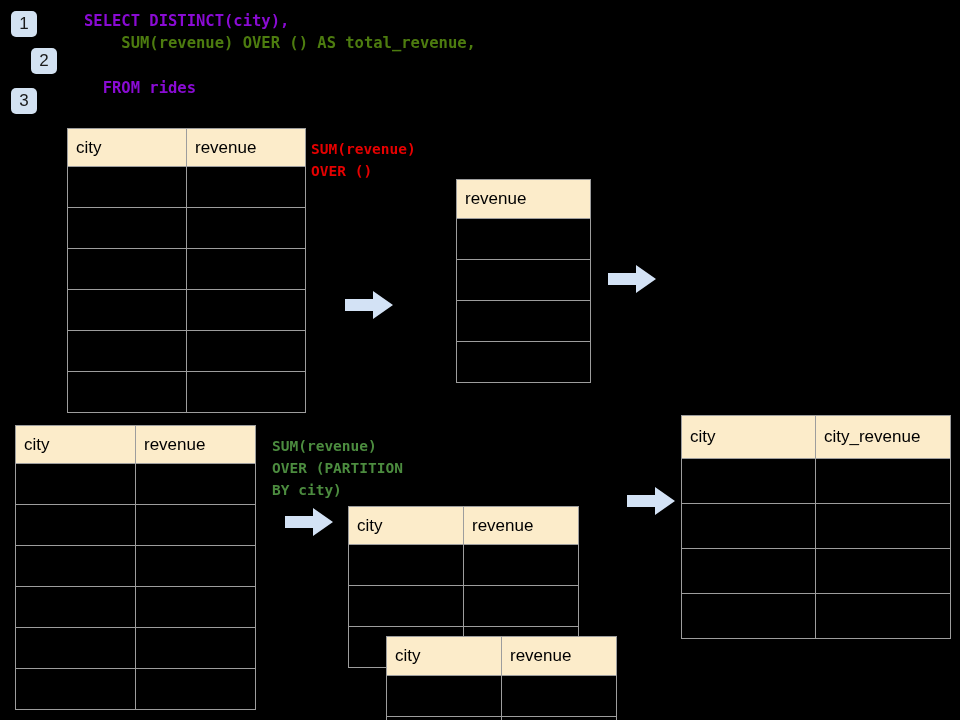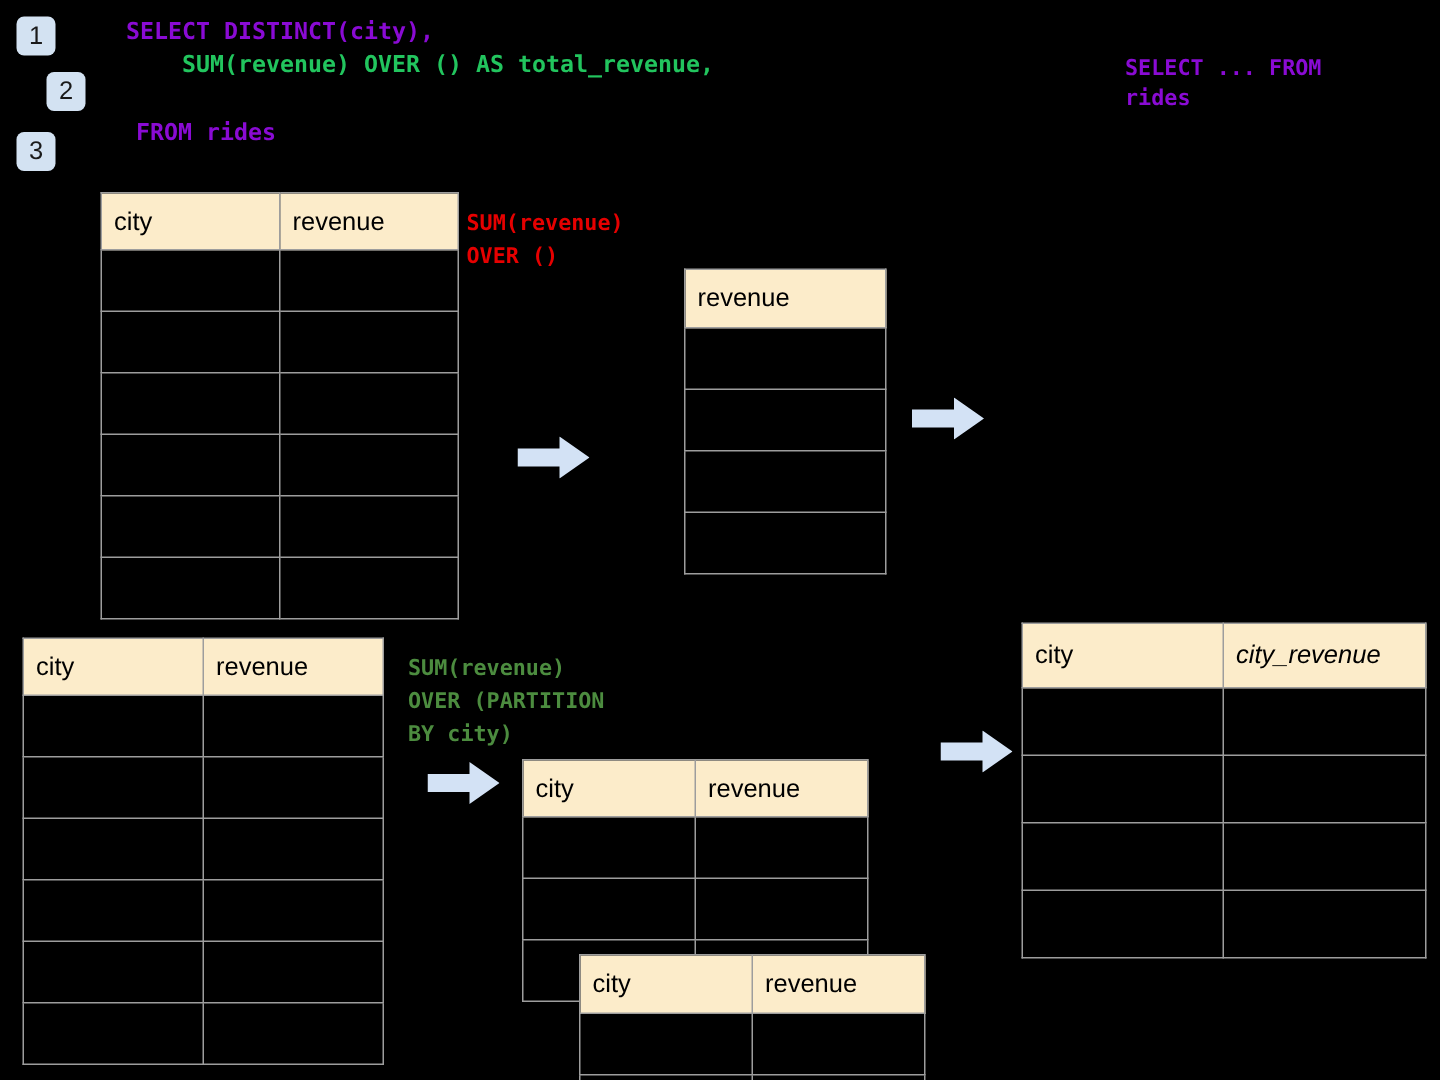--- a/index.html
+++ b/index.html
@@ -33,21 +33,21 @@
   
   .sql {
     position: absolute;
     font-family: "DejaVu Sans Mono", monospace;
     font-size: 15.5px;
     font-weight: bold;
     letter-spacing: 0px;
     white-space: pre;
   }
   .sql-purple { color: #8a0bd4; }
-  .sql-red    { color: #22c55e; }
+  .sql-red    { color: #4d7c0f; }
   .sql-green  { color: #4c8c3f; }
 
   
   .annot {
     position: absolute;
     font-family: "DejaVu Sans Mono", monospace;
     font-size: 14.5px;
     font-weight: bold;
     white-space: pre;
     line-height: 22px;
@@ -88,24 +88,22 @@
 <body>
 
 <div id="canvas">
 
   <div class="badge" style="left:11px;  top:11px;">1</div>
   <div class="badge" style="left:31px;  top:48px;">2</div>
   <div class="badge" style="left:11px;  top:88px;">3</div>
 
   <div class="sql sql-purple" style="left:84px; top:12px;">SELECT DISTINCT(city),</div>
   <div class="sql sql-red" style="left:84px; top:34px;">    SUM(revenue) OVER () AS total_revenue,</div>
-  <div class="sql sql-purple" style="left:72px; top:79px;">  FROM rides</div>
-
-  <div class="annot annot-purple" style="left:750px; top:36px; line-height:20px;">SELECT ... FROM
-rides</div>
+  <div class="sql sql-purple" style="left:84px; top:79px;">  FROM rides</div>
+
 
   <div class="annot annot-red" style="left:311px; top:138px;">SUM(revenue)
 OVER ()</div>
 
   <div class="annot annot-green" style="left:272px; top:435px;">SUM(revenue)
 OVER (PARTITION
 BY city)</div>
 
   <table class="tbl" style="left:67px; top:128px; width:238px;">
     <colgroup>
@@ -275,21 +273,21 @@
   </div>
 
   <table class="tbl" style="left:681px; top:415px; width:269px;">
     <colgroup>
         <col style="width:134px">
         <col style="width:135px">
       </colgroup>
     <tbody>
       <tr>
         <td class="hdr" style="height:42px;">city</td>
-        <td class="hdr" style="height:42px;font-style:italic;">city_revenue</td>
+        <td class="hdr" style="height:42px;">city_revenue</td>
       </tr>
       <tr>
           <td style="height:44px"></td>
           <td></td>
         </tr>
       <tr>
           <td style="height:44px"></td>
           <td></td>
         </tr>
       <tr>

